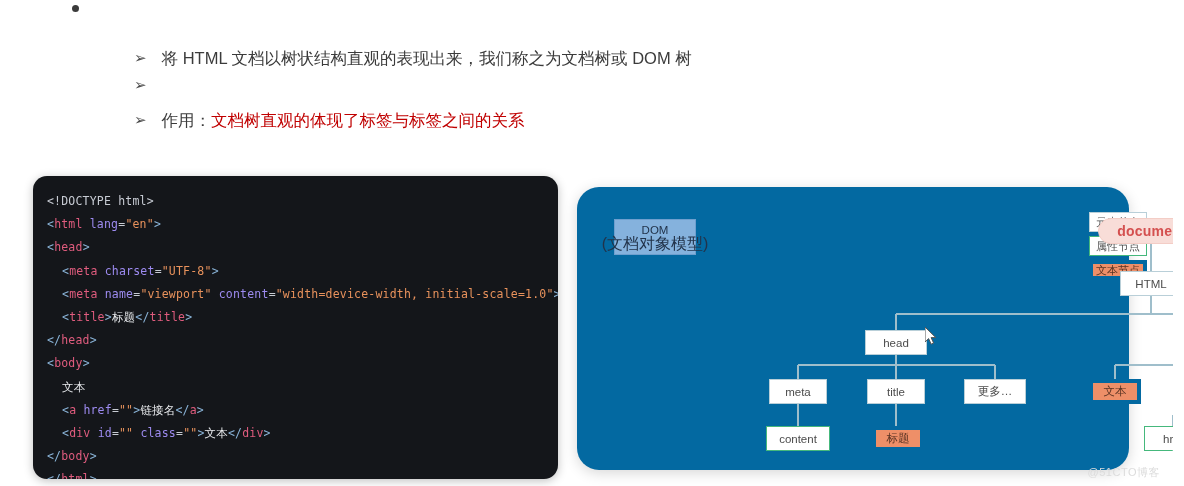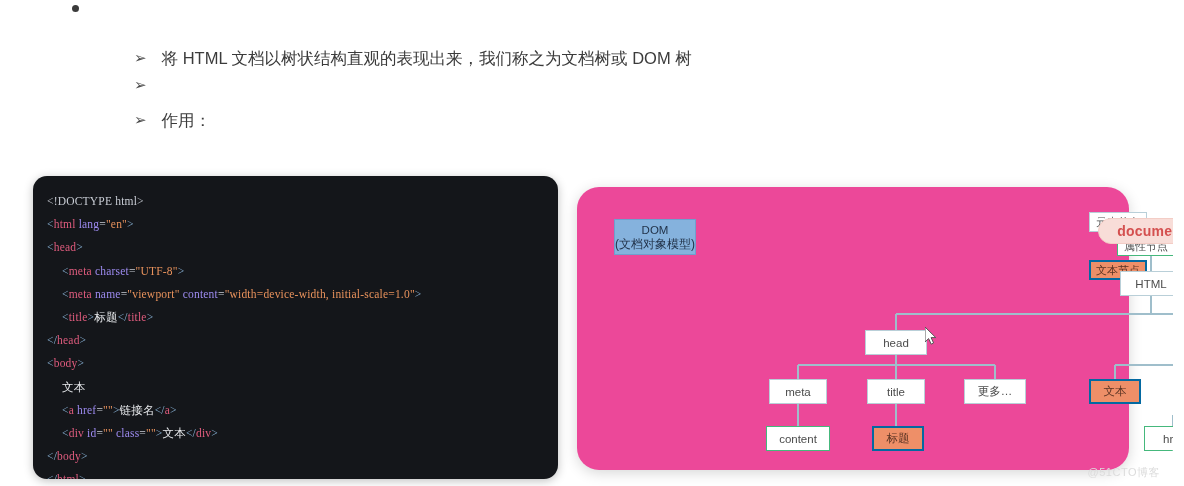--- a/index.html
+++ b/index.html
@@ -76,35 +76,35 @@
     overflow: hidden;
   }
   .code-inner {
     padding: 14px 0 0 14px;
     font-family: "DejaVu Sans Mono", "Liberation Mono", monospace;
     font-size: 11.5px;
     line-height: 23.2px;
     white-space: pre;
     letter-spacing: .2px;
   }
-  .code-line { height: 23.2px; font-family: Liberation Serif, serif; }
+  .code-line { height: 23.2px; }
   .ind1 { padding-left: 15px; }
   .c-plain  { color: #c8ccd4; }
   .c-brack  { color: #8ab4d8; }
   .c-tag    { color: #e05c7e; }
   .c-attr   { color: #9d8bf0; }
   .c-val    { color: #e8925c; }
   .c-text   { color: #e8eaed; }
 
   
   .diagram-panel {
     position: absolute;
     left: 577px; top: 187px;
     width: 552px; height: 283px;
-    background: #ec4899;
+    background: #0369a1;
     border-radius: 22px;
     box-shadow: 0 3px 14px rgba(0,0,0,.16);
   }
   .diagram-svgwrap {
     position: absolute;
     left: 0; top: 0;
     width: 596px; height: 283px;
     overflow: hidden;
     border-radius: 22px;
   }
@@ -125,21 +125,21 @@
     color: #4c4c4c;
   }
   
   .n-attr {
     border: 1.6px solid #45b87c;
     background: #ffffff;
     color: #4c4c4c;
   }
   
   .n-text {
-    border: 2px solid #0369a1;
+    border: 4px solid #0369a1;
     background: #ee8f68;
     color: #5a3323;
   }
   
   .n-doc {
     background: #f8ddd8;
     border: 1px solid #f3cdc6;
     border-radius: 13px;
     color: #d4504f;
     font-weight: bold;
@@ -149,21 +149,21 @@
   
   .n-dombox {
     background: #85b2dd;
     border: 1px solid #6e9fce;
     color: #22334a;
     flex-direction: column;
     font-size: 11px;
     line-height: 14px;
   }
   .n-dombox .l1 { font-size: 11.5px; }
-  .n-dombox .l2 { font-size: 12px; }
+  .n-dombox .l2 { font-size: 16px; }
 
   
   .legend-item {
     position: absolute;
     box-sizing: border-box;
     display: flex;
     align-items: center;
     justify-content: center;
     font-size: 11px;
     white-space: nowrap;
@@ -199,20 +199,21 @@
     <span class="nowrap">将 HTML 文档以树状结构直观的表现出来，我们称之为文档树或 DOM 树</span>
   </div>
 
   <div class="bullet-l2 r1">
     <span class="arrow-mark">➢</span>
   </div>
 
   <div class="bullet-l2 r2">
     <span class="arrow-mark">➢</span>
     <span class="nowrap">作用：</span>
+    <span class="nowrap txt-red">文档树直观的体现了标签与标签之间的关系</span>
   </div>
 
 </div>
 
 <div class="code-panel">
   <div class="code-inner" id="code-inner"><div class="code-line"><span class="c-plain">&lt;!DOCTYPE html&gt;</span></div><div class="code-line"><span class="c-brack">&lt;</span><span class="c-tag">html</span><span class="c-plain"> </span><span class="c-attr">lang</span><span class="c-plain">=</span><span class="c-val">"en"</span><span class="c-brack">&gt;</span></div><div class="code-line"><span class="c-brack">&lt;</span><span class="c-tag">head</span><span class="c-brack">&gt;</span></div><div class="code-line ind1"><span class="c-brack">&lt;</span><span class="c-tag">meta</span><span class="c-plain"> </span><span class="c-attr">charset</span><span class="c-plain">=</span><span class="c-val">"UTF-8"</span><span class="c-brack">&gt;</span></div><div class="code-line ind1"><span class="c-brack">&lt;</span><span class="c-tag">meta</span><span class="c-plain"> </span><span class="c-attr">name</span><span class="c-plain">=</span><span class="c-val">"viewport"</span><span class="c-plain"> </span><span class="c-attr">content</span><span class="c-plain">=</span><span class="c-val">"width=device-width, initial-scale=1.0"</span><span class="c-brack">&gt;</span></div><div class="code-line ind1"><span class="c-brack">&lt;</span><span class="c-tag">title</span><span class="c-brack">&gt;</span><span class="c-text">标题</span><span class="c-brack">&lt;/</span><span class="c-tag">title</span><span class="c-brack">&gt;</span></div><div class="code-line"><span class="c-brack">&lt;/</span><span class="c-tag">head</span><span class="c-brack">&gt;</span></div><div class="code-line"><span class="c-brack">&lt;</span><span class="c-tag">body</span><span class="c-brack">&gt;</span></div><div class="code-line ind1"><span class="c-text">文本</span></div><div class="code-line ind1"><span class="c-brack">&lt;</span><span class="c-tag">a</span><span class="c-plain"> </span><span class="c-attr">href</span><span class="c-plain">=</span><span class="c-val">""</span><span class="c-brack">&gt;</span><span class="c-text">链接名</span><span class="c-brack">&lt;/</span><span class="c-tag">a</span><span class="c-brack">&gt;</span></div><div class="code-line ind1"><span class="c-brack">&lt;</span><span class="c-tag">div</span><span class="c-plain"> </span><span class="c-attr">id</span><span class="c-plain">=</span><span class="c-val">""</span><span class="c-plain"> </span><span class="c-attr">class</span><span class="c-plain">=</span><span class="c-val">""</span><span class="c-brack">&gt;</span><span class="c-text">文本</span><span class="c-brack">&lt;/</span><span class="c-tag">div</span><span class="c-brack">&gt;</span></div><div class="code-line"><span class="c-brack">&lt;/</span><span class="c-tag">body</span><span class="c-brack">&gt;</span></div><div class="code-line"><span class="c-brack">&lt;/</span><span class="c-tag">html</span><span class="c-brack">&gt;</span></div></div>
 </div>
 
 <div class="diagram-panel">
   <div class="diagram-svgwrap">
@@ -240,21 +241,21 @@
     
     <div class="diag-node n-dombox" style="left:37px; top:32px; width:82px; height:36px;">
       <span class="l1">DOM</span>
       <span class="l2">(文档对象模型)</span>
     </div>
 
     
     <div class="legend-item n-element" style="left:512px; top:25px; width:58px; height:20px;">
       <span>元素节点</span>
     </div>
-    <div class="legend-item n-attr" style="left:540px; top:49px; width:58px; height:20px;">
+    <div class="legend-item n-attr" style="left:512px; top:49px; width:58px; height:20px;">
       <span>属性节点</span>
     </div>
     <div class="legend-item n-text" style="left:512px; top:73px; width:58px; height:20px;">
       <span>文本节点</span>
     </div>
 
     
     <div id="tree-nodes">
         <div class="diag-node n-doc" style="left: 521px; top: 31px; width: 107px; height: 26px;">
           <span>document</span>

